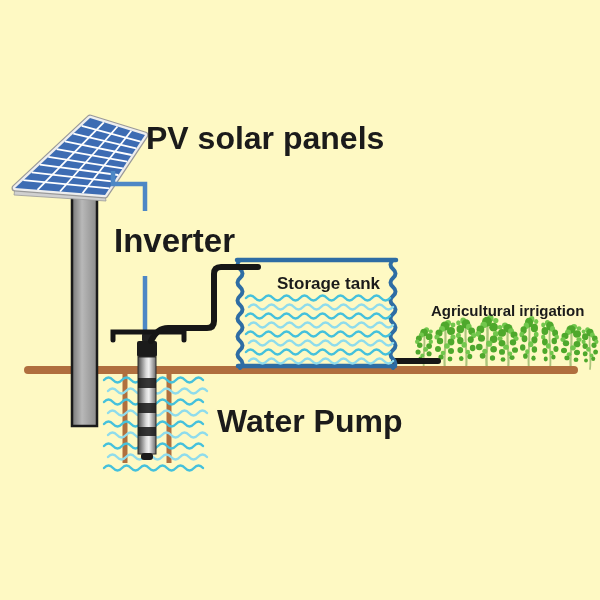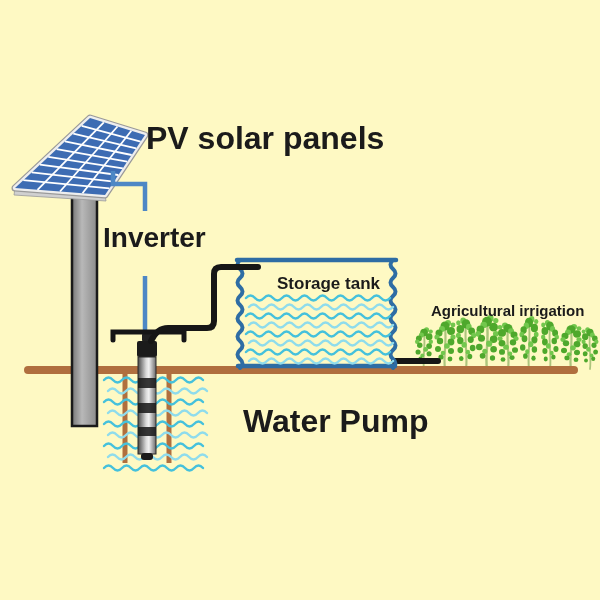--- a/index.html
+++ b/index.html
@@ -1,23 +1,23 @@
 <!DOCTYPE html>
 <html style="--panel-blue: #3d6cb3; --wire-blue: #4d87c5; --tank-blue: #2e6da4; --water-cyan: #45c1dc; --water-cyan-light: #8fdcec; --ground-brown: #b06f3e; --plant-green: #4ea82c; --plant-green-light: #72c74d; --stem-green: #acc47c; --pipe-black: #161616; --pole-gray: #9a9a9a; --text-black: #1b1b1b;"><head>
 <meta charset="utf-8">
 <style>
   html,body{margin:0;padding:0;background:#fff;}
   .stage{position:relative;width:600px;height:600px;background:#fef9c3;overflow:hidden;
          font-family:Liberation Sans, sans-serif;}
   .stage svg{position:absolute;left:0;top:0;}
   .lbl{position:absolute;line-height:1;white-space:nowrap;color:var(--text-black,#1b1b1b);font-weight:bold;}
   #lbl-pv{left:146px;top:122px;font-size:32px;}
-  #lbl-inverter{left:103px;top:224px;font-size:28px;}
+  #lbl-inverter{left:114px;top:224px;font-size:33px;}
   #lbl-storage{left:277px;top:275px;font-size:17px;text-align:right;}
-  #lbl-pump{left:217px;top:405px;font-size:32px;margin-left:26px;}
+  #lbl-pump{left:217px;top:405px;font-size:32px;}
   #lbl-irrigation{left:431px;top:303px;font-size:15px;}
 
   .panel-cell{fill:var(--panel-blue,#3d6cb3);}
   .panel-grid{stroke:#ffffff;stroke-width:1.8;}
   .panel-outline{fill:none;stroke:#9a9a9a;stroke-width:7;stroke-linejoin:round;}
   .panel-frame{fill:none;stroke:#eeeeee;stroke-width:4.5;stroke-linejoin:round;}
   .wire{stroke:var(--wire-blue,#4d87c5);stroke-width:4.5;fill:none;}
   .pipe{stroke:var(--pipe-black,#161616);stroke-width:6;fill:none;stroke-linecap:round;stroke-linejoin:round;}
   .bracket{stroke:var(--pipe-black,#161616);stroke-width:5;fill:none;stroke-linecap:round;}
   .tankline{stroke:var(--tank-blue,#2e6da4);fill:none;stroke-linecap:round;}

